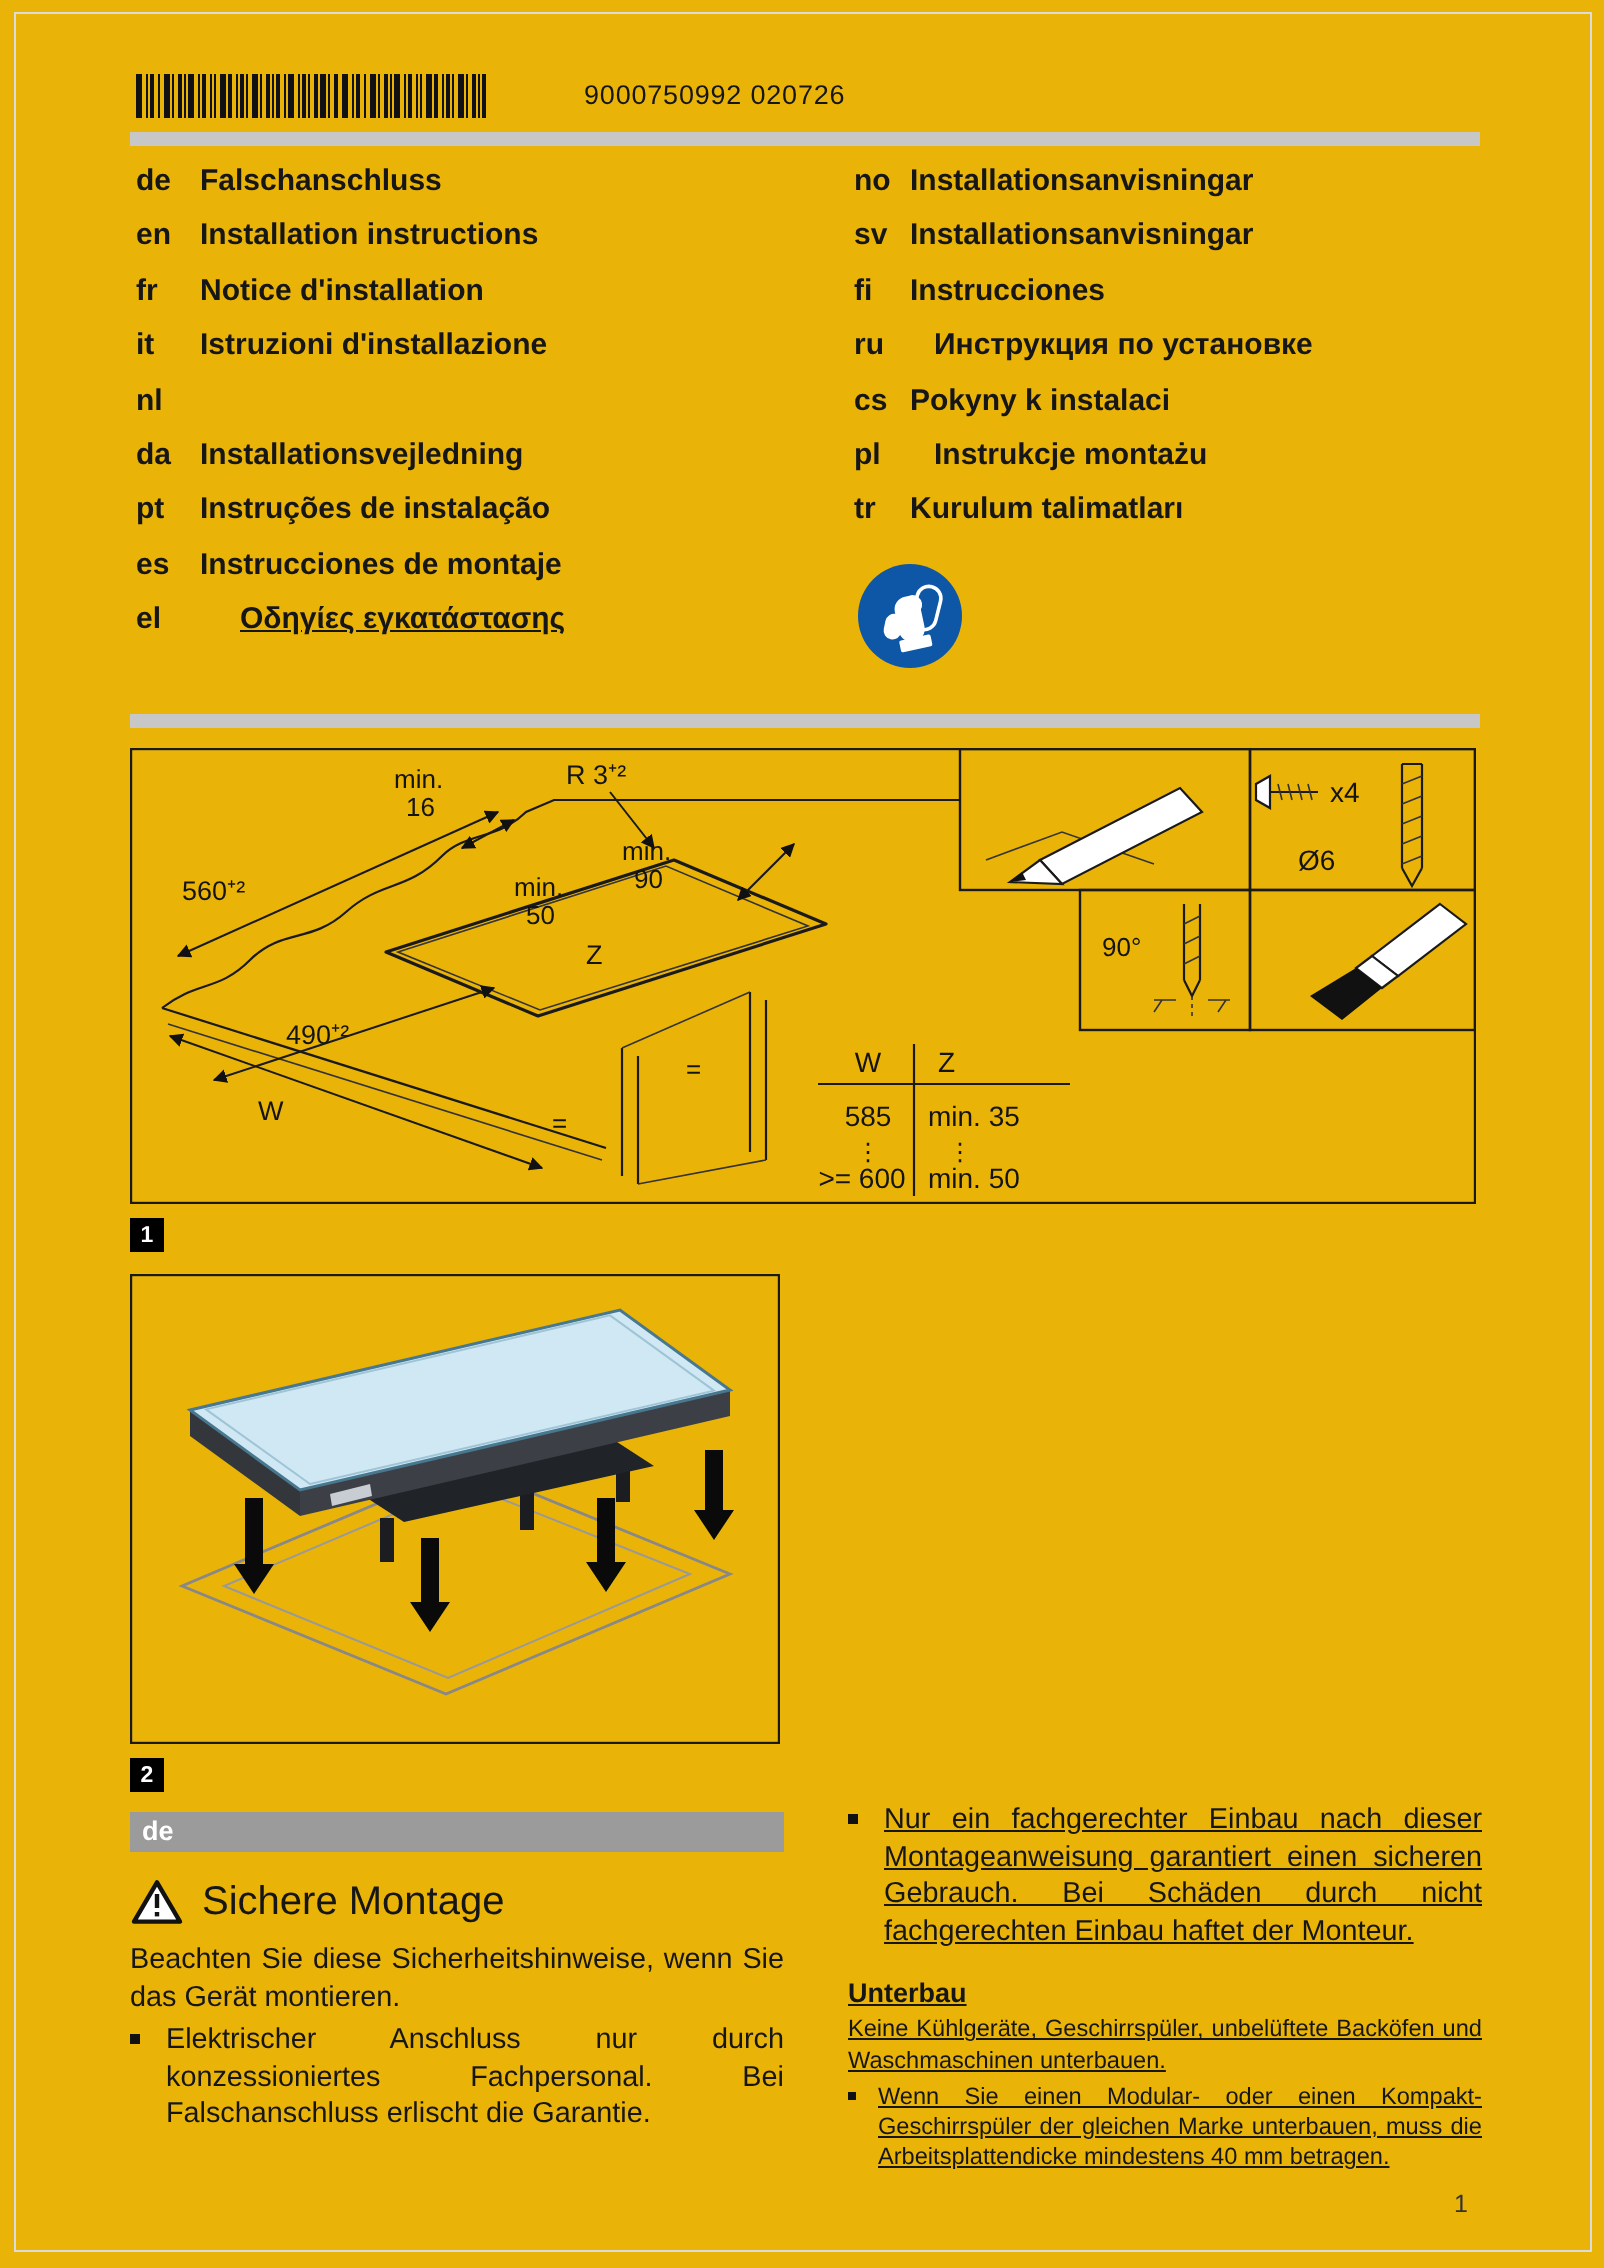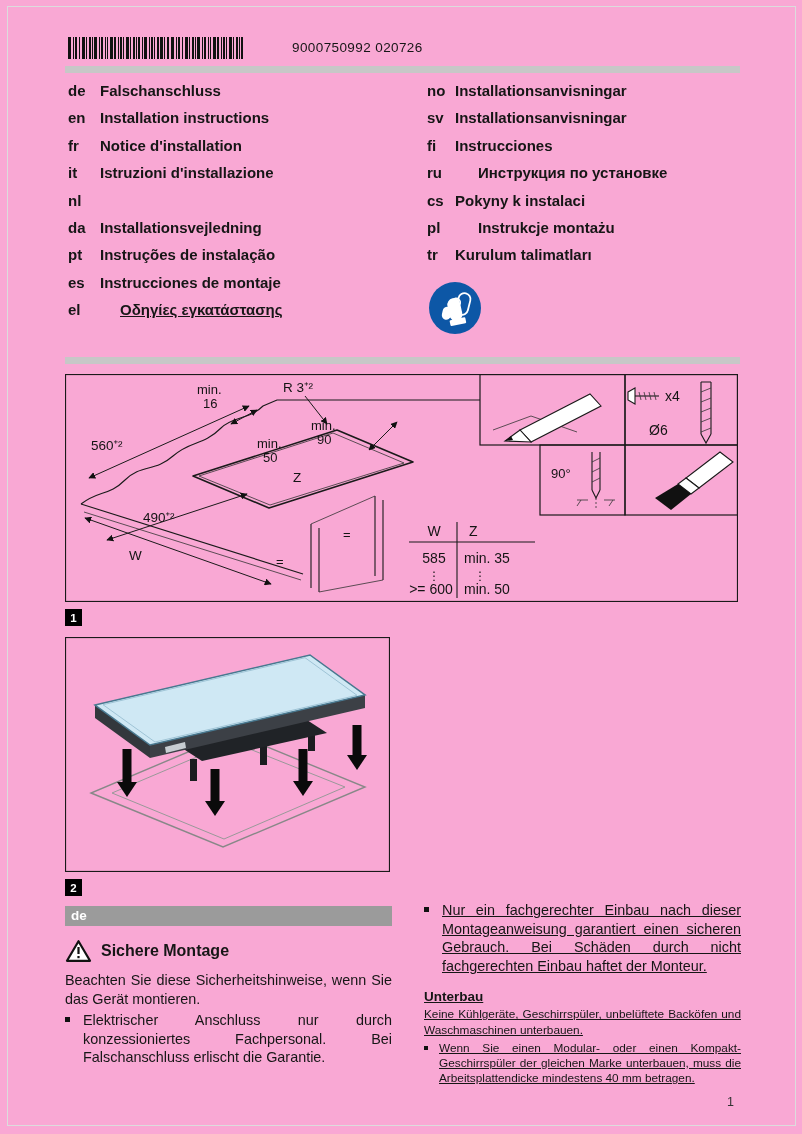--- a/index.html
+++ b/index.html
@@ -1,43 +1,43 @@
 <!DOCTYPE html>
 <html><head>
 <meta charset="utf-8">
 <style>
   html,body{margin:0;padding:0;background:#fff;}
-  .page{position:relative;width:802px;height:1134px;background:#f9a8d4;overflow:hidden;
+  .page{position:relative;width:802px;height:1134px;background:#eab308;overflow:hidden;
         font-family:"Liberation Sans",sans-serif;color:#161616;}
   .frame{position:absolute;left:7px;top:6px;right:6px;bottom:8px;border:1px solid #dcdcdc;}
   .barcode{position:absolute;left:68px;top:37px;}
   .docnum{position:absolute;left:292px;top:40px;font-size:13.5px;letter-spacing:.4px;}
   .rule{position:absolute;left:65px;width:675px;height:7px;background:#c7c7c7;}
   .rule1{top:66px;}.rule2{top:357px;}
   .langs{position:absolute;top:82px;font-size:15px;font-weight:bold;line-height:18px;}
   .langs.leftcol{left:68px;width:335px;}
   .langs.rightcol{left:427px;width:320px;}
   .lang-row{display:flex;height:27.4px;}
   .leftcol .lang-code{flex:none;width:32px;}
   .rightcol .lang-code{flex:none;width:28px;}
   .ind-el .lang-label{margin-left:20px;text-decoration:underline;}
-  .ind-md .lang-label{margin-left:23px;}
+  .ind-md .lang-label{margin-left:12px;}
   .glove{position:absolute;left:428px;top:281px;}
   .fig1{position:absolute;left:65px;top:374px;}
   .fig2{position:absolute;left:65px;top:637px;}
   .badge{position:absolute;width:17px;height:17px;background:#000;color:#fff;
          font-size:11.5px;font-weight:bold;display:flex;align-items:center;justify-content:center;}
   .badge1{left:65px;top:609px;}
   .badge2{left:65px;top:879px;}
   .col-left{position:absolute;left:65px;top:906px;width:327px;}
   .col-right{position:absolute;left:424px;top:898px;width:317px;text-decoration:underline;}
   .de-bar{height:20px;background:#9b9b9b;color:#fff;font-weight:bold;font-size:13.5px;
           line-height:20px;padding-left:6px;box-sizing:border-box;}
   .head-row{display:flex;align-items:center;gap:9px;margin-top:13px;}
-  .head-title{font-size:16px;font-weight:bold;}
+  .head-title{font-size:20px;font-weight:normal;}
   .para{font-size:14.4px;line-height:18.6px;text-align:justify;margin:8px 0 0 0;}
   .bullet{display:flex;margin-top:3px;}
   .marker{flex:none;width:18px;padding-top:6px;}
   .sq{display:block;width:5px;height:5px;background:#111;}
   .bullet .para{margin-top:0;flex:1;}
   .subhead{font-size:13.5px;font-weight:bold;margin:14px 0 3px 0;}
   .small{font-size:11.8px;line-height:15.2px;text-align:justify;margin:0;}
   .bullet.sm .marker{width:15px;padding-top:5px;}
   .sq.s4{width:4px;height:4px;}
   .pagenum{position:absolute;left:727px;top:1095px;font-size:12.5px;color:#333;}

